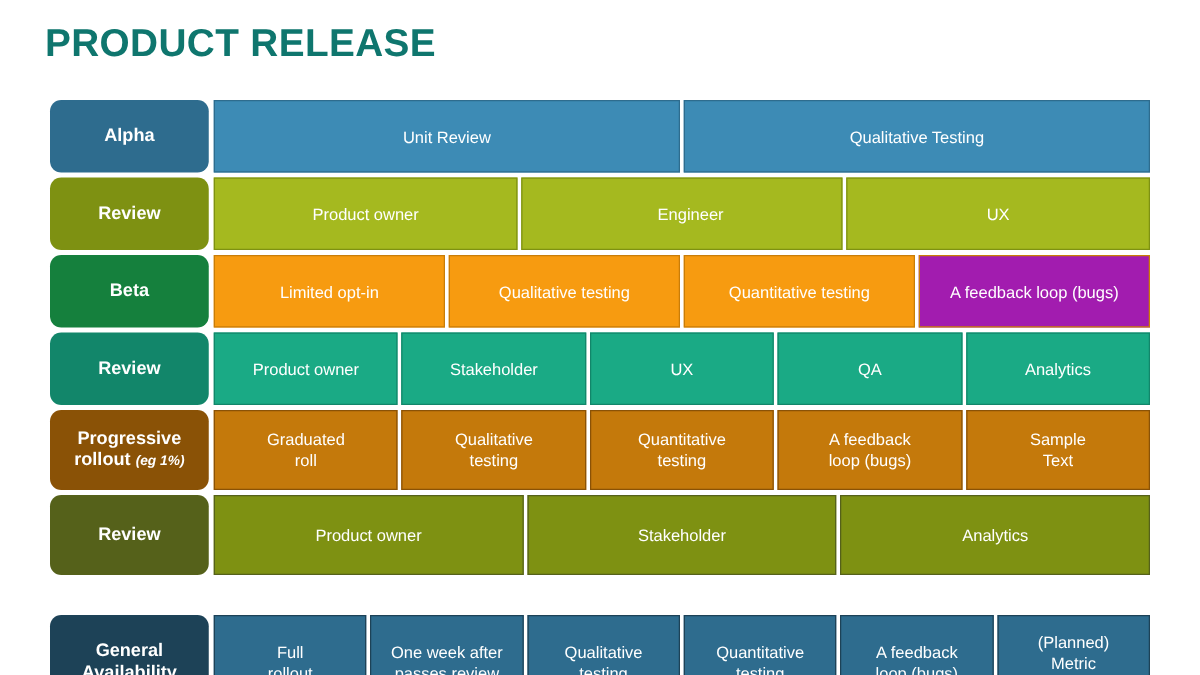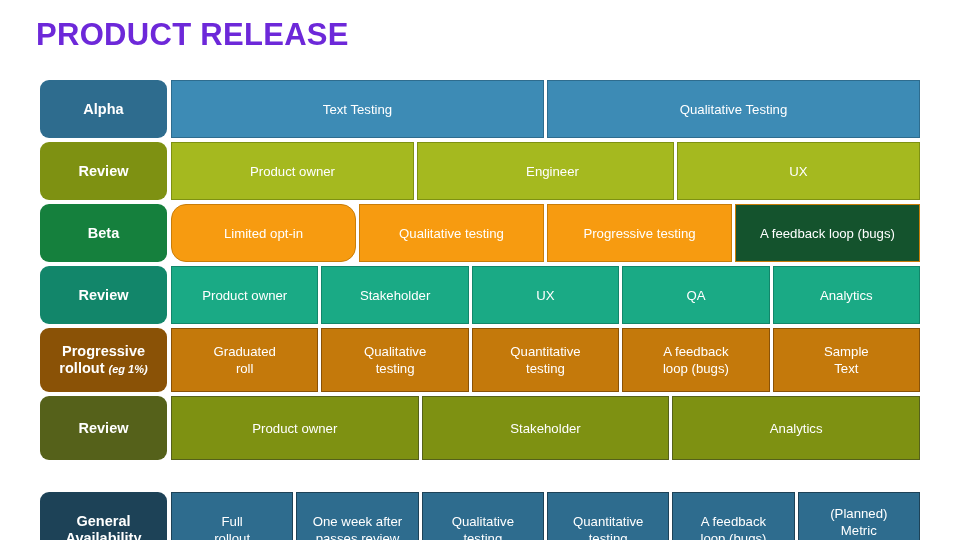--- a/index.html
+++ b/index.html
@@ -97,30 +97,30 @@
   .h-tall { height: 64px; }
   .h-xtall { height: 76px; margin-top: 28px; }
 
   .cell-text { display: block; }
 </style>
 </head>
 <body style="background: rgb(255, 255, 255);">
 
 <div id="slide">
 
-  <div id="slide-title" style="color: #6d28d9;">PRODUCT RELEASE</div>
+  <div id="slide-title" style="color: #0f766e;">PRODUCT RELEASE</div>
 
   <div id="rows">
       <div class="row">
         <div class="row-label h-std" style="background: rgb(46, 108, 142);">
           <div><span>Alpha</span></div>
         </div>
         <div class="cells">
           <div class="cell h-std" style="background: rgb(61, 139, 181); border-color: rgb(46, 108, 142);">
-            <span class="cell-text">Text Testing</span>
+            <span class="cell-text">Unit Review</span>
           </div>
           <div class="cell h-std" style="background: rgb(61, 139, 181); border-color: rgb(46, 108, 142);">
             <span class="cell-text">Qualitative Testing</span>
           </div>
         </div>
       </div>
       <div class="row">
         <div class="row-label h-std" style="background: rgb(126, 145, 18);">
           <div><span>Review</span></div>
         </div>
@@ -134,30 +134,30 @@
           <div class="cell h-std" style="background: rgb(165, 185, 31); border-color: rgb(126, 145, 18);">
             <span class="cell-text">UX</span>
           </div>
         </div>
       </div>
       <div class="row">
         <div class="row-label h-std" style="background: #15803d;">
           <div><span>Beta</span></div>
         </div>
         <div class="cells">
-          <div class="cell h-std" style="background: rgb(247, 155, 16); border-color: rgb(201, 125, 8); border-radius: 15px;">
+          <div class="cell h-std" style="background: rgb(247, 155, 16); border-color: rgb(201, 125, 8);">
             <span class="cell-text">Limited opt-in</span>
           </div>
           <div class="cell h-std" style="background: rgb(247, 155, 16); border-color: rgb(201, 125, 8);">
             <span class="cell-text">Qualitative testing</span>
           </div>
           <div class="cell h-std" style="background: rgb(247, 155, 16); border-color: rgb(201, 125, 8);">
-            <span class="cell-text">Progressive testing</span>
-          </div>
-          <div class="cell h-std" style="background: #14532d; border-color: rgb(201, 125, 8);">
+            <span class="cell-text">Quantitative testing</span>
+          </div>
+          <div class="cell h-std" style="background: #a21caf; border-color: rgb(201, 125, 8);">
             <span class="cell-text">A feedback loop (bugs)</span>
           </div>
         </div>
       </div>
       <div class="row">
         <div class="row-label h-std" style="background: rgb(18, 134, 106);">
           <div><span>Review</span></div>
         </div>
         <div class="cells">
           <div class="cell h-std" style="background: rgb(26, 170, 133); border-color: rgb(18, 134, 106);">

